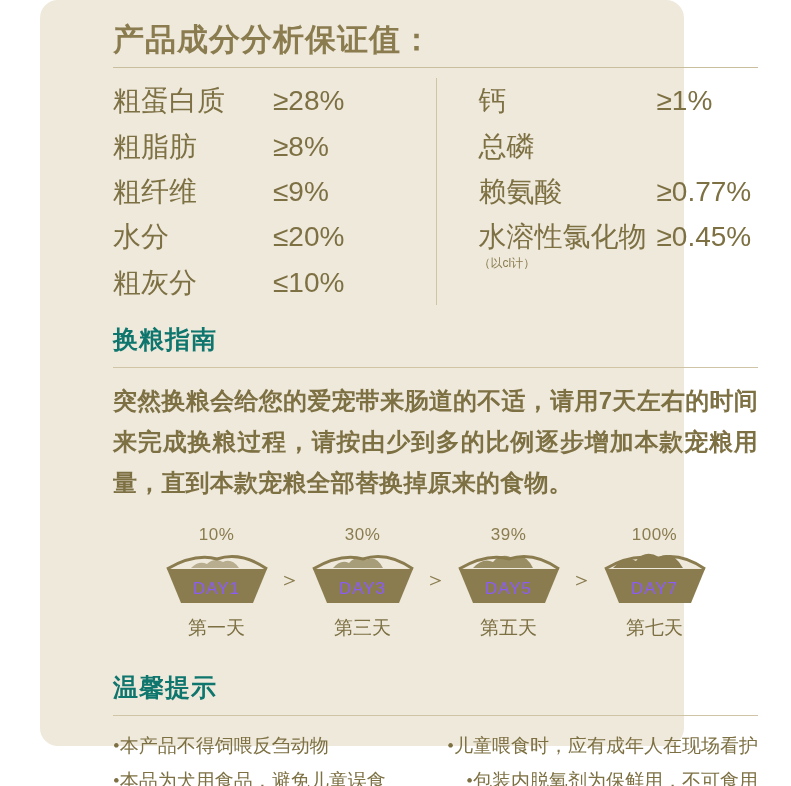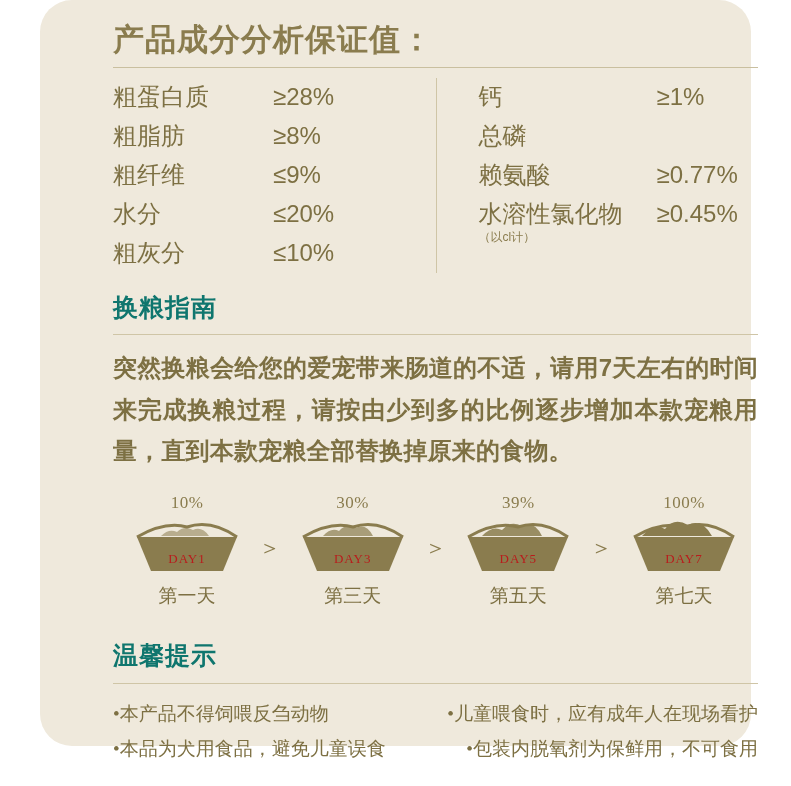--- a/index.html
+++ b/index.html
@@ -16,24 +16,24 @@
   #page {
     position: relative;
     width: 791px;
     height: 786px;
     background: #ffffff;
   }
   .panel {
     position: absolute;
     left: 40px;
     top: 0px;
-    width: 711px;
+    width: 644px;
     height: 746px;
     background: #efe9dc;
-    border-radius: 32px;
+    border-radius: 18px;
   }
   .inner {
     position: absolute;
     left: 73px;
     top: 18px;
     width: 645px;
   }
   
   .h-main {
     font-size: 31px;
@@ -74,21 +74,21 @@
   .nutri-col.left {
     padding-right: 24px;
   }
   .nutri-col.right {
     padding-left: 42px;
     border-left: 1px solid #cfc5a6;
   }
   .nrow {
     display: flex;
     align-items: baseline;
-    font-size: 24px;
+    font-size: 28px;
     color: #7d7043;
     line-height: 1.62;
     white-space: nowrap;
   }
   .nname {
     width: 160px;
     flex: 0 0 auto;
   }
   .nname.rt {
     width: 178px;
@@ -108,23 +108,22 @@
     color: #7d7043;
     line-height: 1.72;
     margin: 2px 0 0 0;
     text-align: justify;
     letter-spacing: 0.2px;
     font-weight: bold;
   }
   .steps {
     display: flex;
     align-items: flex-start;
-    justify-content: space-between;
+    justify-content: center;
     margin: 22px 14px 8px 14px;
-    font-family: Liberation Serif, serif;
   }
   .step {
     width: 120px;
     text-align: center;
   }
   .pct {
     font-size: 17px;
     color: #8a7c4e;
     margin-bottom: 4px;
     letter-spacing: 0.5px;
@@ -135,22 +134,22 @@
   }
   .bowl-wrap svg {
     display: block;
     margin: 0 auto;
   }
   .daylabel {
     position: absolute;
     left: 0;
     right: 0;
     bottom: 6px;
-    font-size: 13px;
-    color: #b91c1c;
+    font-size: 17px;
+    color: #8b5cf6;
     letter-spacing: 1px;
   }
   .daycn {
     font-size: 19px;
     color: #7d7043;
     margin-top: 10px;
   }
   .arrow {
     width: 26px;
     text-align: center;

